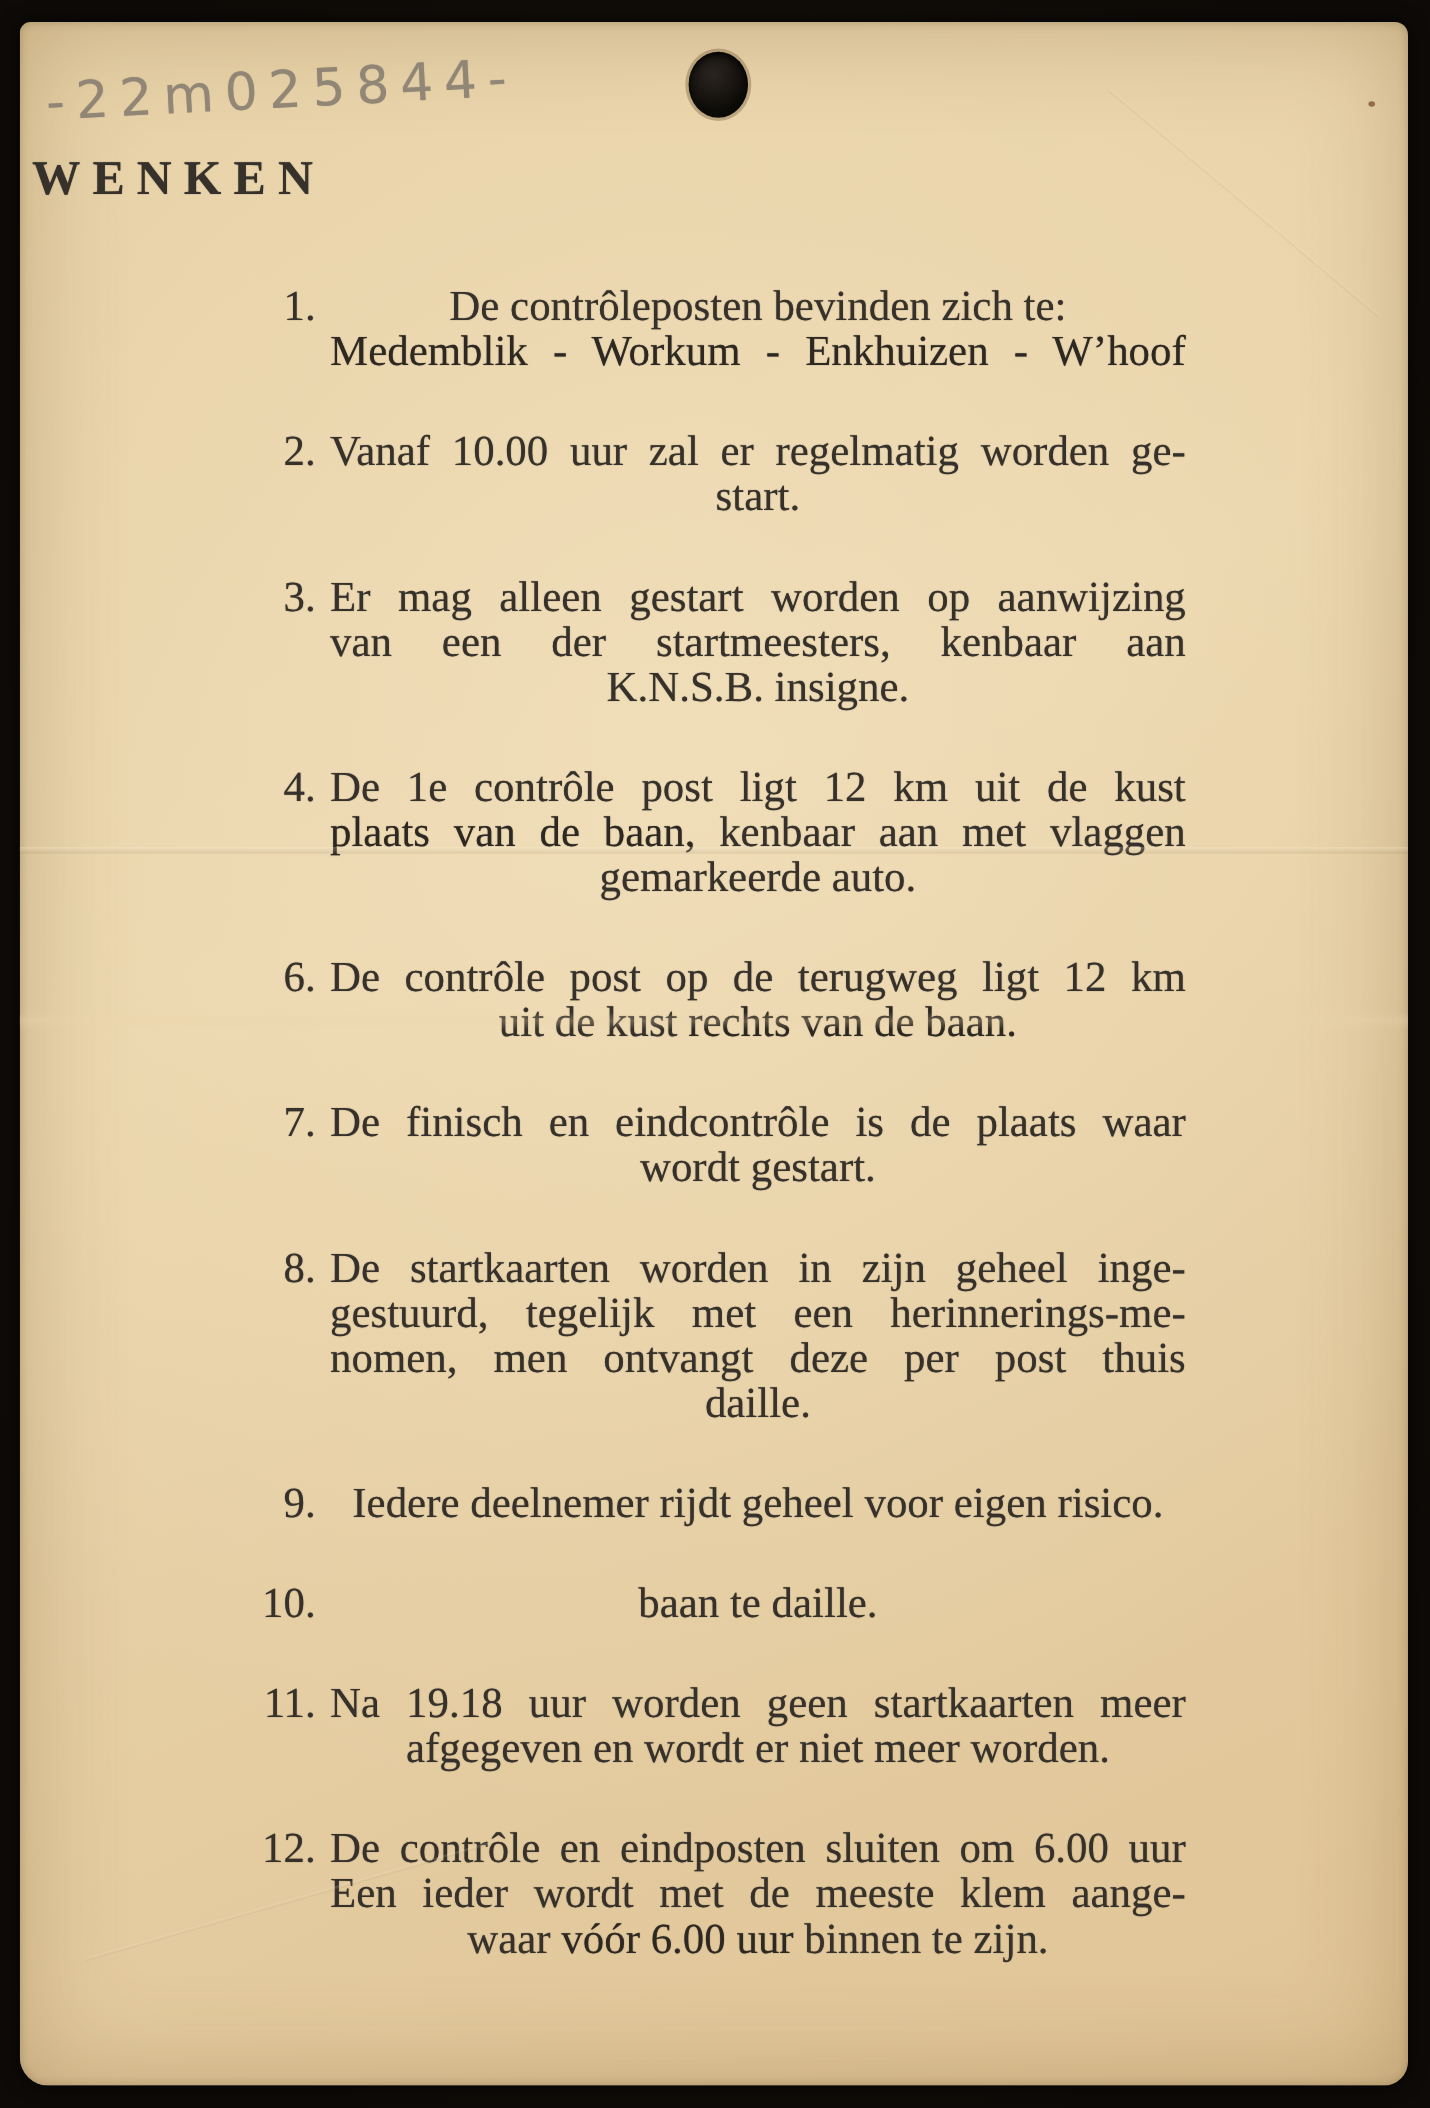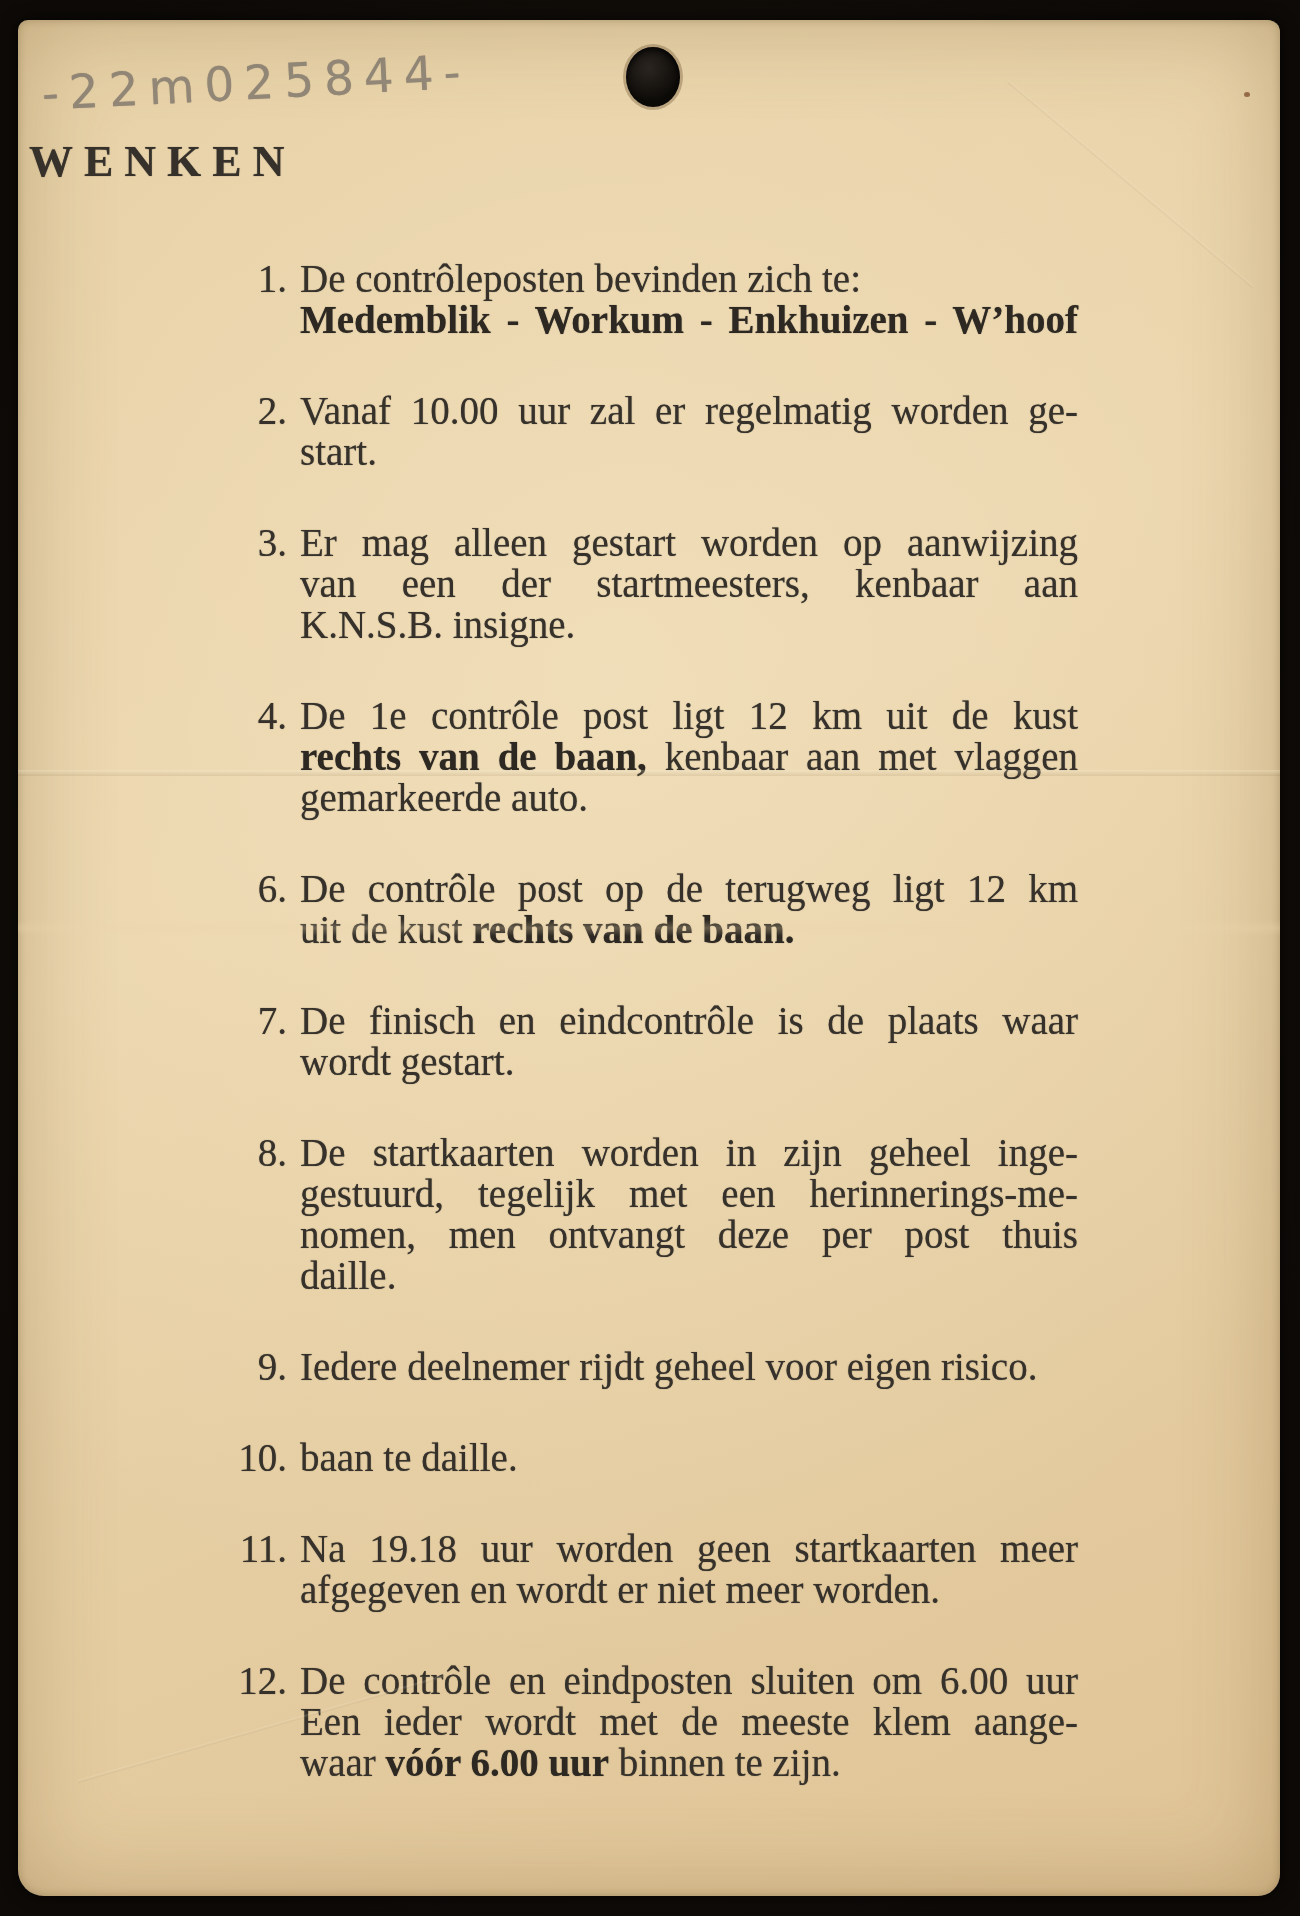--- a/index.html
+++ b/index.html
@@ -43,24 +43,24 @@
   .items { position:absolute; left:209px; top:238px; width:851px; }
   .item  { display:flex; align-items:flex-start; margin-bottom:50px; }
   .num {
     flex:0 0 60px; margin-right:13px; text-align:right;
     font-size:39px; line-height:41px; color:var(--ink,#36322b);
     text-shadow: 0 0 1px rgba(54,50,43,0.7);
   }
   .lines { flex:0 0 778px; width:778px; }
   .line {
     font-size:39px; line-height:41px; color:var(--ink,#36322b);
-    text-align:left; text-shadow: 0 0 1px rgba(54,50,43,0.7);
+    text-align:center; text-shadow: 0 0 1px rgba(54,50,43,0.7);
   }
   .line.justify { text-align:justify; text-align-last:justify; word-spacing:-0.03em; }
-  .seg.bold { font-weight:bold; color:#2d2922; }
+  .seg.bold { font-weight:normal; color:#2d2922; }
 
   
   .crease-h {
     position:absolute; left:0; top:750px; width:100%; height:6px;
     background: linear-gradient(to bottom, rgba(255,247,224,0.45), rgba(110,82,40,0.22));
     opacity:0.55;
   }
   .crease-h2 {
     position:absolute; left:0; top:900px; width:100%; height:16px;
     background: linear-gradient(to bottom, rgba(234,212,171,0) , rgba(234,212,171,0.38) 50%, rgba(234,212,171,0));
@@ -109,21 +109,21 @@
           <div class="lines">
             <div class="line justify"><span class="seg">Er mag alleen gestart worden op aanwijzing</span></div>
             <div class="line justify"><span class="seg">van een der startmeesters, kenbaar aan</span></div>
             <div class="line"><span class="seg">K.N.S.B. insigne.</span></div>
           </div>
         </div>
         <div class="item">
           <div class="num">4.</div>
           <div class="lines">
             <div class="line justify"><span class="seg">De 1e contrôle post ligt 12 km uit de kust</span></div>
-            <div class="line justify"><span class="seg bold">rechts van de baan,</span><span class="seg"> kenbaar aan met vlaggen</span></div>
+            <div class="line justify"><span class="seg bold">plaats van de baan,</span><span class="seg"> kenbaar aan met vlaggen</span></div>
             <div class="line"><span class="seg">gemarkeerde auto.</span></div>
           </div>
         </div>
         <div class="item">
           <div class="num">6.</div>
           <div class="lines">
             <div class="line justify"><span class="seg">De contrôle post op de terugweg ligt 12 km</span></div>
             <div class="line"><span class="seg">uit de kust </span><span class="seg bold">rechts van de baan.</span></div>
           </div>
         </div>

